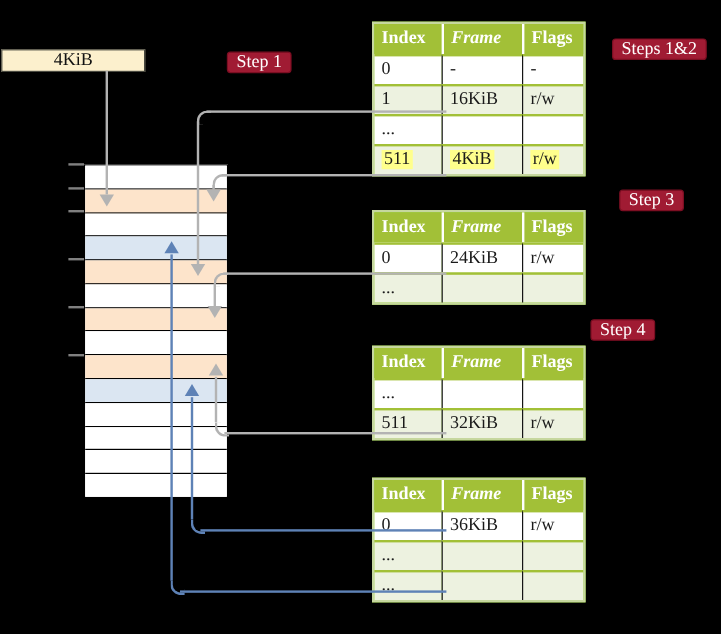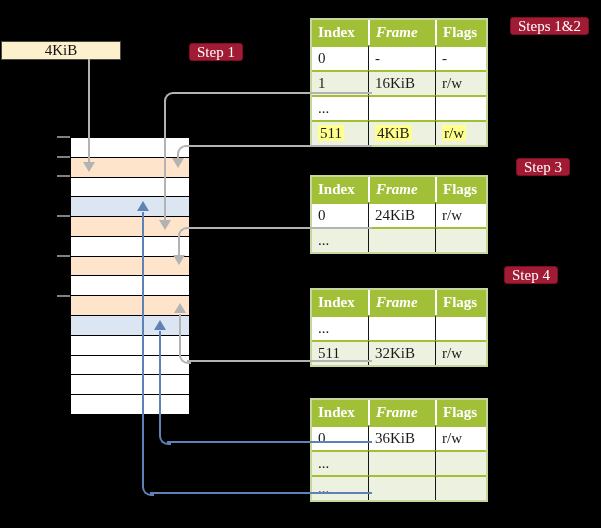--- a/index.html
+++ b/index.html
@@ -69,23 +69,23 @@
   .arr.up.blue2   { border-bottom:10px solid #5e82b6; background:none; }
 </style>
 </head>
 <body>
 
 <div id="stage">
 
   <div class="frame-box">4KiB</div>
 
   <div class="badge" style="left:189px; top:43px;">Step 1</div>
-  <div class="badge" style="left:510px; top:17px;">Steps 1&amp;2</div>
+  <div class="badge" style="left:510px; top:32px;">Steps 1&amp;2</div>
   <div class="badge" style="left:516px; top:158px;">Step 3</div>
-  <div class="badge" style="left:504px; top:266px;">Step 4</div>
+  <div class="badge" style="left:492px; top:266px;">Step 4</div>
 
   <div class="memcol">
     <div class="mem-row" data-color="white"></div>
     <div class="mem-row" data-color="peach"></div>
     <div class="mem-row" data-color="white"></div>
     <div class="mem-row" data-color="blue"></div>
     <div class="mem-row" data-color="peach"></div>
     <div class="mem-row" data-color="white"></div>
     <div class="mem-row" data-color="peach"></div>
     <div class="mem-row" data-color="white"></div>

